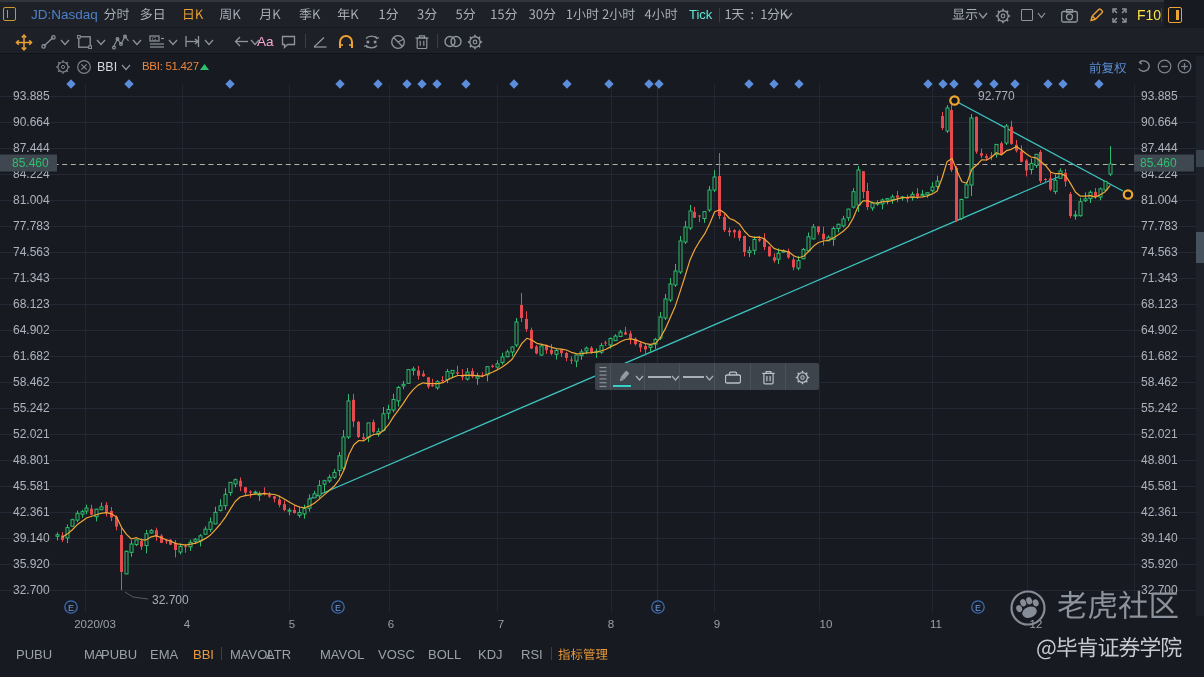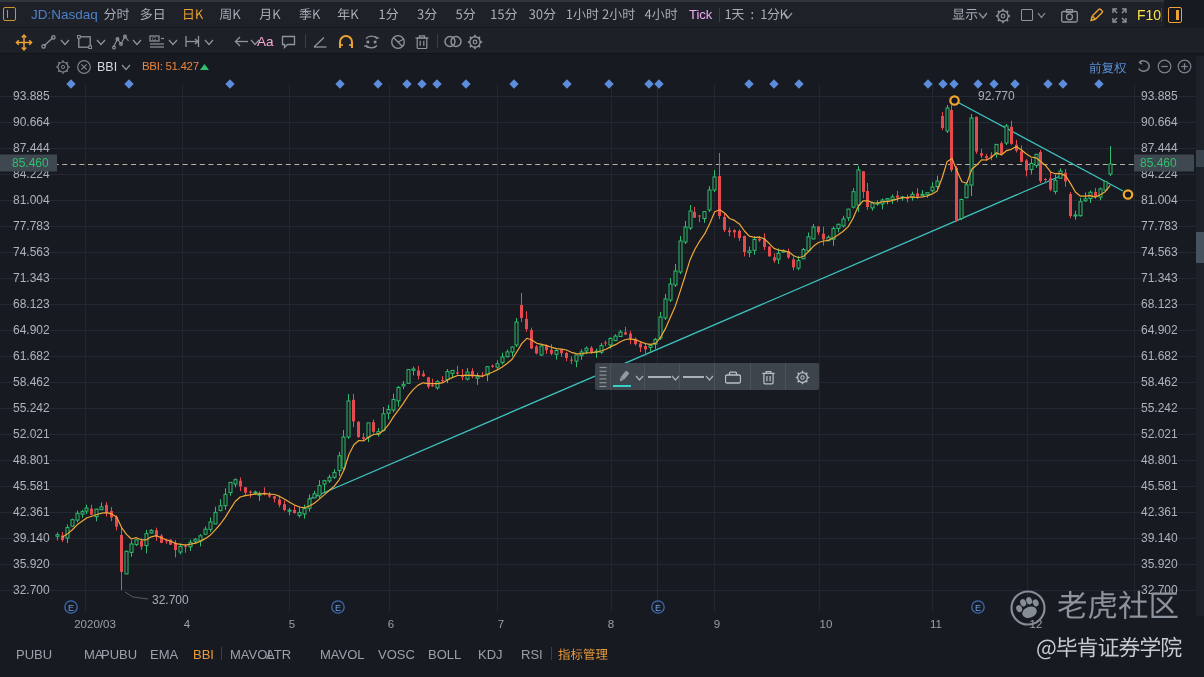--- a/index.html
+++ b/index.html
@@ -1,19 +1,19 @@
 <!DOCTYPE html>
 <html><head><meta charset="utf-8">
 <style>
 *{margin:0;padding:0;box-sizing:border-box}
 html,body{width:1204px;height:677px;background:#171a21;font-family:"Liberation Sans",sans-serif;overflow:hidden;position:relative}
 .abs{position:absolute}
 .r1{position:absolute;left:0;top:0;width:1164px;height:27px;background:#1e2127;border-top:2px solid #31353c}
 .r2{position:absolute;left:0;top:27px;width:1204px;height:27px;background:#1d2127;border-top:1px solid #16191e;border-bottom:1px solid #101318}
-.t{position:absolute;font-size:13px;color:#f0abfc;white-space:nowrap}
+.t{position:absolute;font-size:13px;color:#5eead4;white-space:nowrap}
 .ic{position:absolute;color:#f9a8d4}
 .sep{position:absolute;width:1px;height:14px;background:#3a3f46;top:6px}
 .sep2{position:absolute;width:1px;height:14px;background:#3a3f46;top:6px}
 .tabbar{position:absolute;left:0;top:636px;width:1204px;height:41px;font-size:13px;color:#9aa1a9}
 .tb{position:absolute;top:11px;white-space:nowrap}
 svg text{font-family:"Liberation Sans",sans-serif}
 </style></head>
 <body>
 <div class="abs" style="left:0;top:54px;width:1204px;height:582px;background:#171a21"></div>
 <svg style="position:absolute;left:0;top:0" width="1204" height="677" viewBox="0 0 1204 677" font-family="Liberation Sans, sans-serif">

